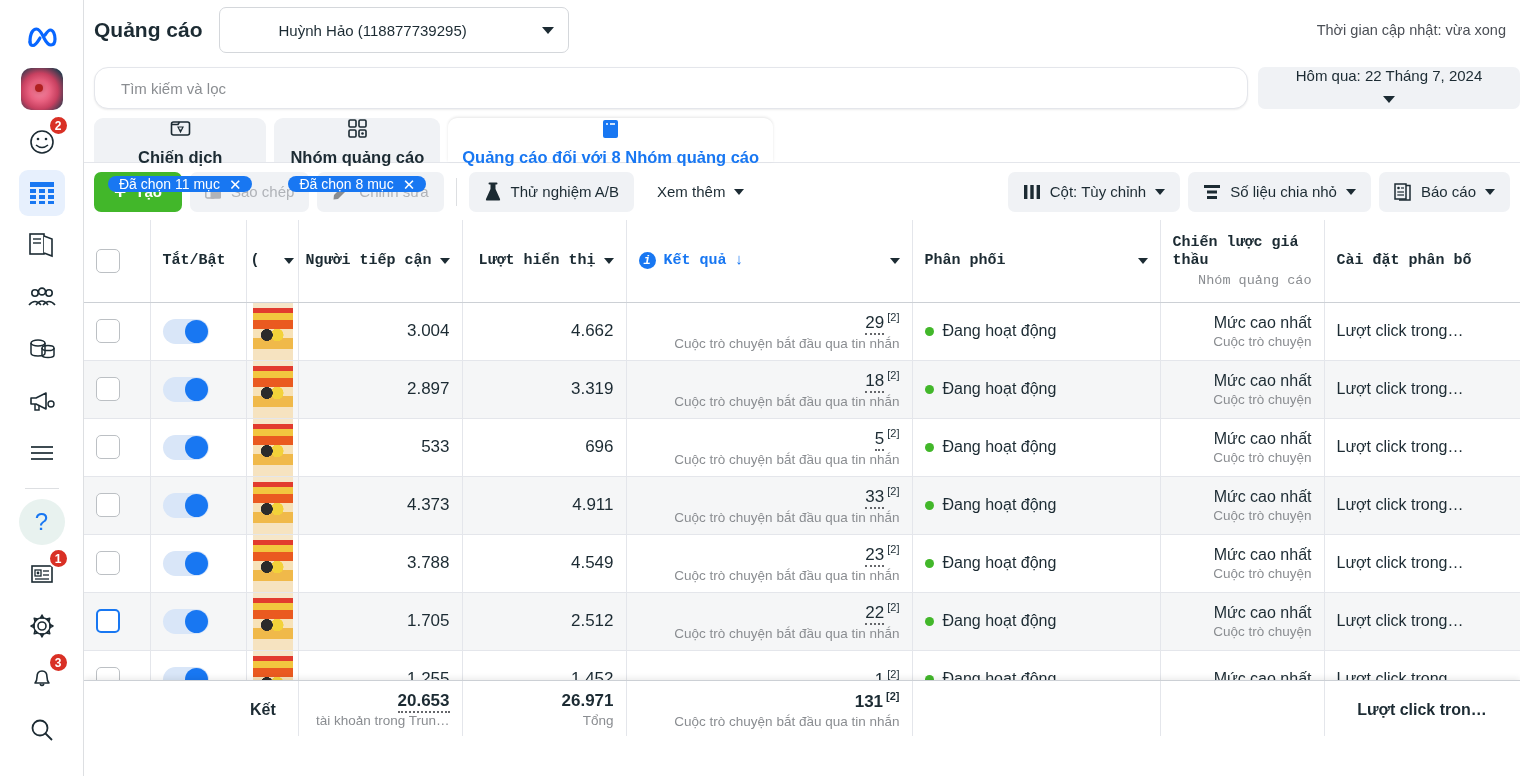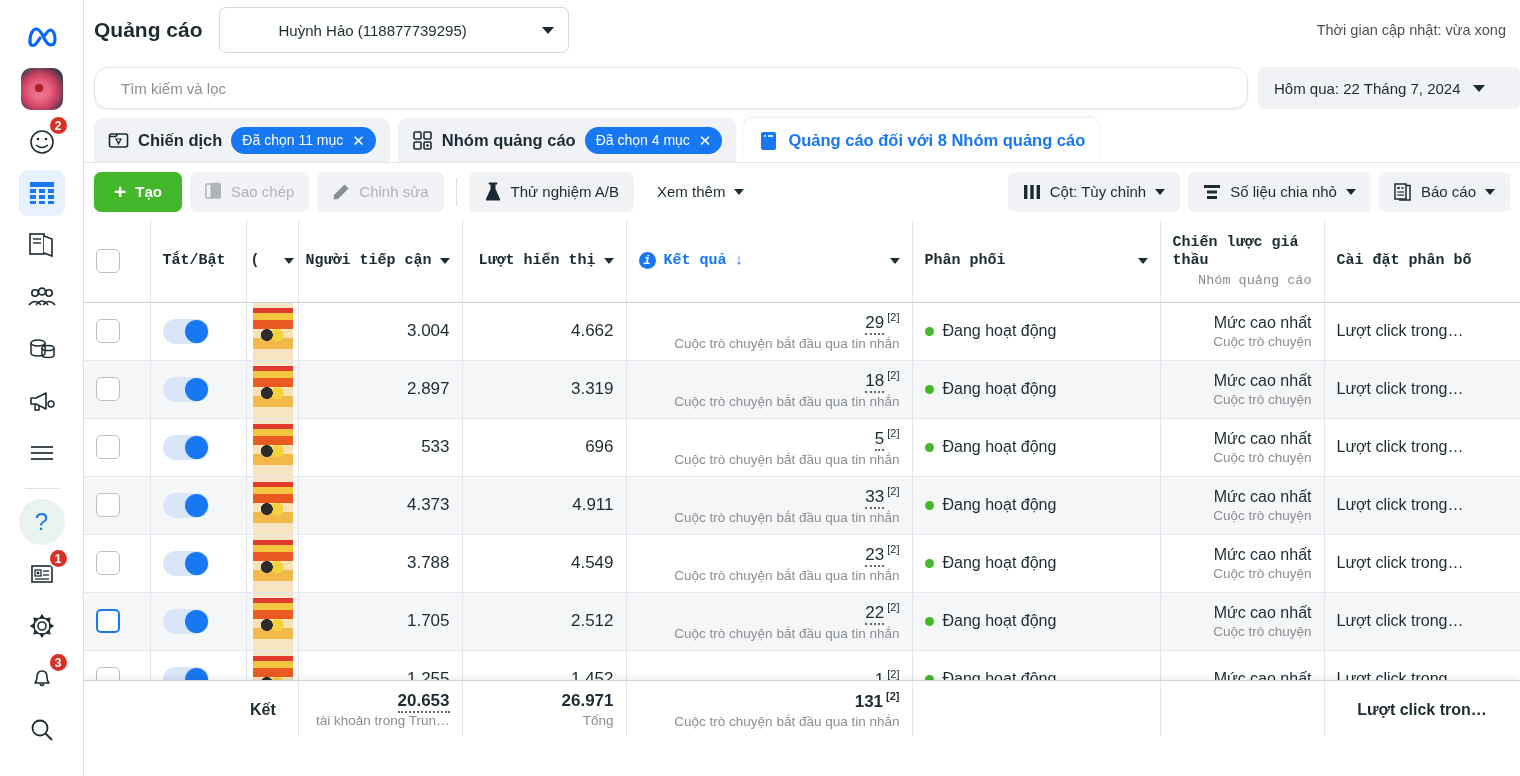--- a/index.html
+++ b/index.html
@@ -80,30 +80,32 @@
     box-shadow: 0 1px 2px rgba(0,0,0,0.08);
     display: flex; align-items: center; padding: 0 26px;
     font-size: 15px; color: #8a8d91; cursor: text;
   }
   #date-range {
     height: 42px; min-width: 262px;
     background: #f0f2f5; border-radius: 7px;
     display: flex; align-items: center; gap: 12px;
     padding: 0 16px; font-size: 15px; cursor: pointer;
     white-space: nowrap;
+    flex-direction: column;
   }
 
   
   #tabs { height: 46px; display: flex; align-items: flex-end; padding-left: 10px; gap: 8px; position: relative; }
   .tab {
     height: 44px; display: flex; align-items: center; gap: 9px;
     padding: 0 14px; border-radius: 9px 9px 0 0;
     background: #f0f2f5; cursor: pointer;
     font-size: 16.5px; font-weight: bold; color: #1c2b33;
     white-space: nowrap;
+    flex-direction: column;
   }
   .tab.active { background: #fff; color: #1877f2; box-shadow: 0 -1px 3px rgba(0,0,0,0.10); }
   .chip {
     display: inline-flex; align-items: center; gap: 9px;
     background: #1877f2; color: #fff;
     font-size: 14px; font-weight: normal;
     height: 27px; padding: 0 11px; border-radius: 14px;
   }
   .chip .x { font-size: 15px; cursor: pointer; line-height: 1; }
   .tab-ico { width: 21px; height: 21px; flex: none; }
@@ -365,21 +367,21 @@
       <div class="tab">
         <svg class="tab-ico" viewBox="0 0 21 21">
           <rect x="2" y="2" width="7" height="7" rx="1.2" fill="none" stroke="#1c2b33" stroke-width="1.6"></rect>
           <rect x="12" y="2" width="7" height="7" rx="1.2" fill="none" stroke="#1c2b33" stroke-width="1.6"></rect>
           <rect x="2" y="12" width="7" height="7" rx="1.2" fill="none" stroke="#1c2b33" stroke-width="1.6"></rect>
           <rect x="12" y="12" width="7" height="7" rx="1.2" fill="none" stroke="#1c2b33" stroke-width="1.6"></rect>
           <circle cx="15.5" cy="15.5" r="1.3" fill="#1c2b33"></circle>
         </svg>
         <span>Nhóm quảng cáo</span>
         <span class="chip">
-          <span>Đã chọn 4 mục</span>
+          <span>Đã chọn 8 mục</span>
           <span class="x">✕</span>
         </span>
       </div>
 
       <div class="tab active">
         <svg class="tab-ico" viewBox="0 0 21 21">
           <rect x="3" y="2" width="15" height="18" rx="2" fill="#1877f2"></rect>
           <line x1="6" y1="6" x2="8" y2="6" stroke="#fff" stroke-width="1.6"></line>
           <line x1="10" y1="6" x2="15" y2="6" stroke="#fff" stroke-width="1.6"></line>
         </svg>

